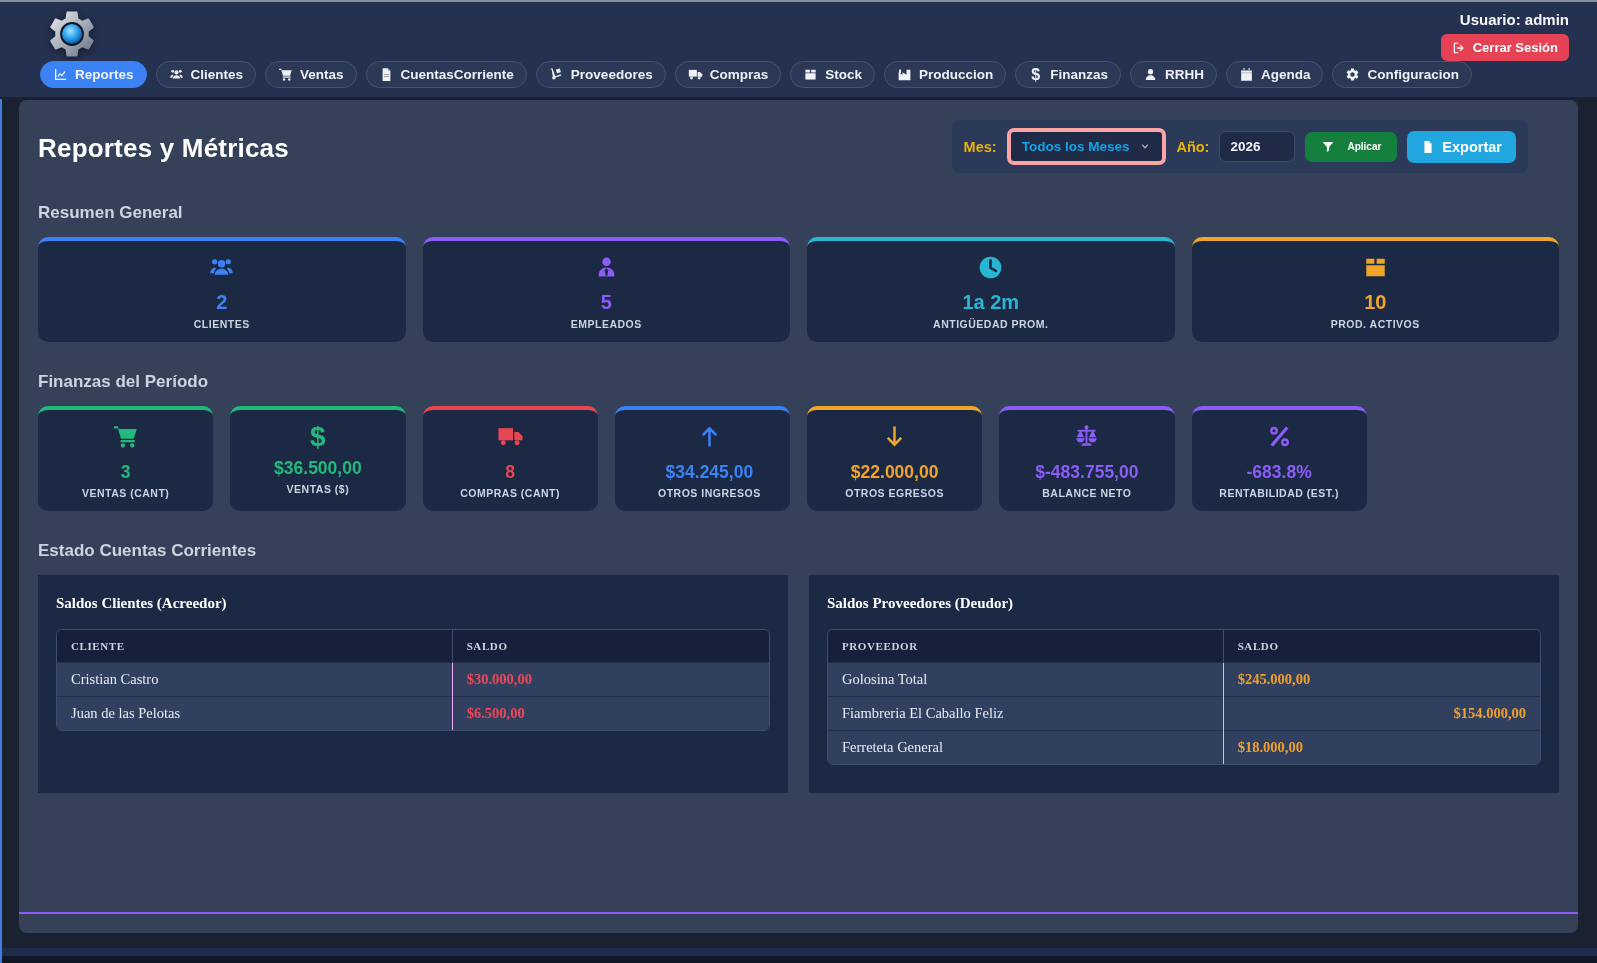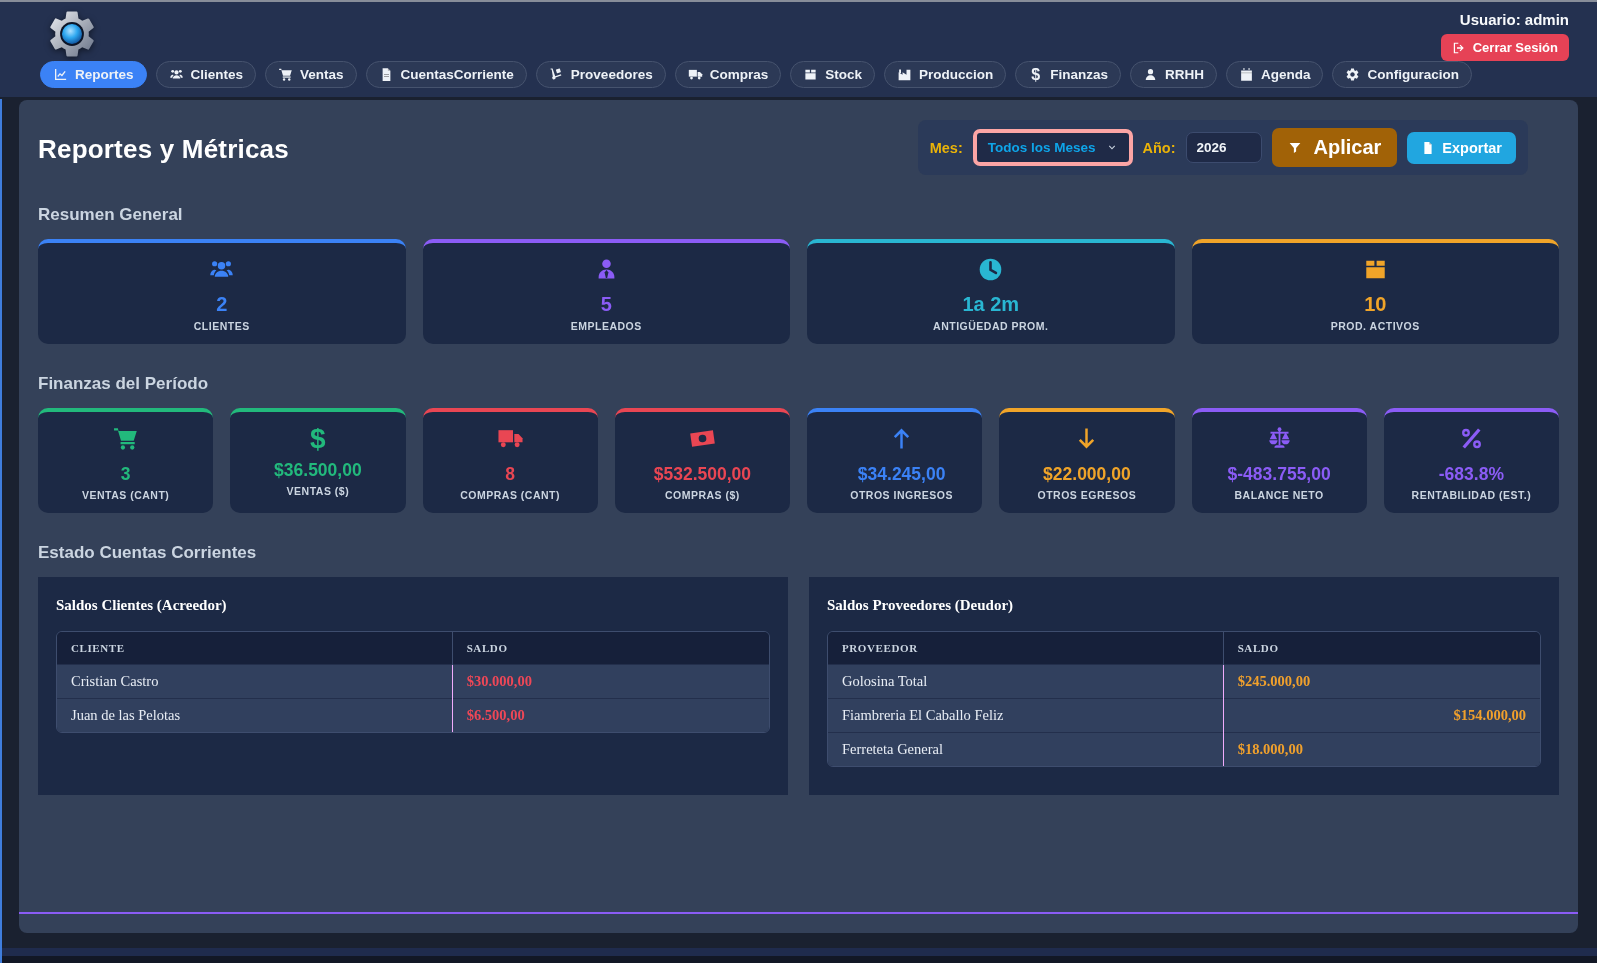--- a/index.html
+++ b/index.html
@@ -44,21 +44,21 @@
   .card-ico{width:27px;height:27px;}
   .dollar-text{font-weight:800;line-height:1;}
   .nav-ico .dollar-text{font-size:16px;}
   .card-ico .dollar-text{font-size:28px;}
   
   .btn{
     display:inline-flex;align-items:center;gap:7px;border:none;border-radius:7px;
     color:#fff;font-weight:700;font-family:inherit;cursor:pointer;
   }
   .btn-logout{background:#e64256;font-size:13px;padding:6px 11px;border-radius:6px;}
-  .btn-apply{background:#a16207;font-size:20px;padding:8px 16px;gap:12px;}
+  .btn-apply{background:#15803d;font-size:10px;padding:8px 16px;gap:12px;}
   .btn-export{background:#21a6e0;font-size:14.5px;padding:8px 14px;}
   
   .panel{
     position:absolute;left:19px;right:19px;top:100px;height:833px;
     background:var(--panel-bg);border-radius:8px;padding:20px 19px;
   }
   .page-header{display:flex;justify-content:space-between;align-items:center;}
   h1.page-title{margin:4px 0 0 0;font-size:26px;font-weight:800;color:#fff;letter-spacing:.2px;}
   .filter-bar{
     display:flex;align-items:center;gap:10px;background:#2b3a59;border-radius:8px;
@@ -347,27 +347,20 @@
           <span class="dollar-text">$</span>
         </span><div class="card-value" style="color: rgb(34, 185, 124);">$36.500,00</div><div class="card-label">VENTAS ($)</div></div>
       <div class="card" style="border-top-color: rgb(233, 70, 83);"><span class="ico card-ico" style="color: rgb(233, 70, 83);">
           <svg viewBox="0 0 24 24" aria-hidden="true">
             <path d="M1.3 4.6h12.9v10.8H1.3z"></path>
             <path d="M15.4 8h3.7l3.6 3.7v3.7h-7.3z"></path>
             <circle cx="5.6" cy="17.6" r="2.2"></circle>
             <circle cx="17.9" cy="17.6" r="2.2"></circle>
           </svg>
         </span><div class="card-value" style="color: rgb(233, 70, 83);">8</div><div class="card-label">COMPRAS (CANT)</div></div>
-      <div class="card" style="border-top-color: rgb(233, 70, 83);"><span class="ico card-ico" style="color: rgb(233, 70, 83);">
-          <svg viewBox="0 0 24 24" aria-hidden="true">
-            <g transform="rotate(-8 12 12)">
-              <path fill-rule="evenodd" d="M1.8 6h20.4v12H1.8zm10.2 2.6a3.4 3.4 0 1 0 0 6.8 3.4 3.4 0 0 0 0-6.8z"></path>
-            </g>
-          </svg>
-        </span><div class="card-value" style="color: rgb(233, 70, 83);">$532.500,00</div><div class="card-label">COMPRAS ($)</div></div>
       <div class="card" style="border-top-color: rgb(59, 130, 246); padding-left: 20px;"><span class="ico card-ico" style="color: rgb(59, 130, 246);">
           <svg viewBox="0 0 24 24" aria-hidden="true">
             <path d="M12 3.2l6.8 6.8-1.6 1.6-4.1-4.1v13.3h-2.2V7.5l-4.1 4.1-1.6-1.6z"></path>
           </svg>
         </span><div class="card-value" style="color: rgb(59, 130, 246);">$34.245,00</div><div class="card-label">OTROS INGRESOS</div></div>
       <div class="card" style="border-top-color: rgb(240, 164, 41);"><span class="ico card-ico" style="color: rgb(240, 164, 41);">
           <svg viewBox="0 0 24 24" aria-hidden="true">
             <path d="M12 20.8l-6.8-6.8 1.6-1.6 4.1 4.1V3.2h2.2v13.3l4.1-4.1 1.6 1.6z"></path>
           </svg>
         </span><div class="card-value" style="color: rgb(240, 164, 41);">$22.000,00</div><div class="card-label">OTROS EGRESOS</div></div>

